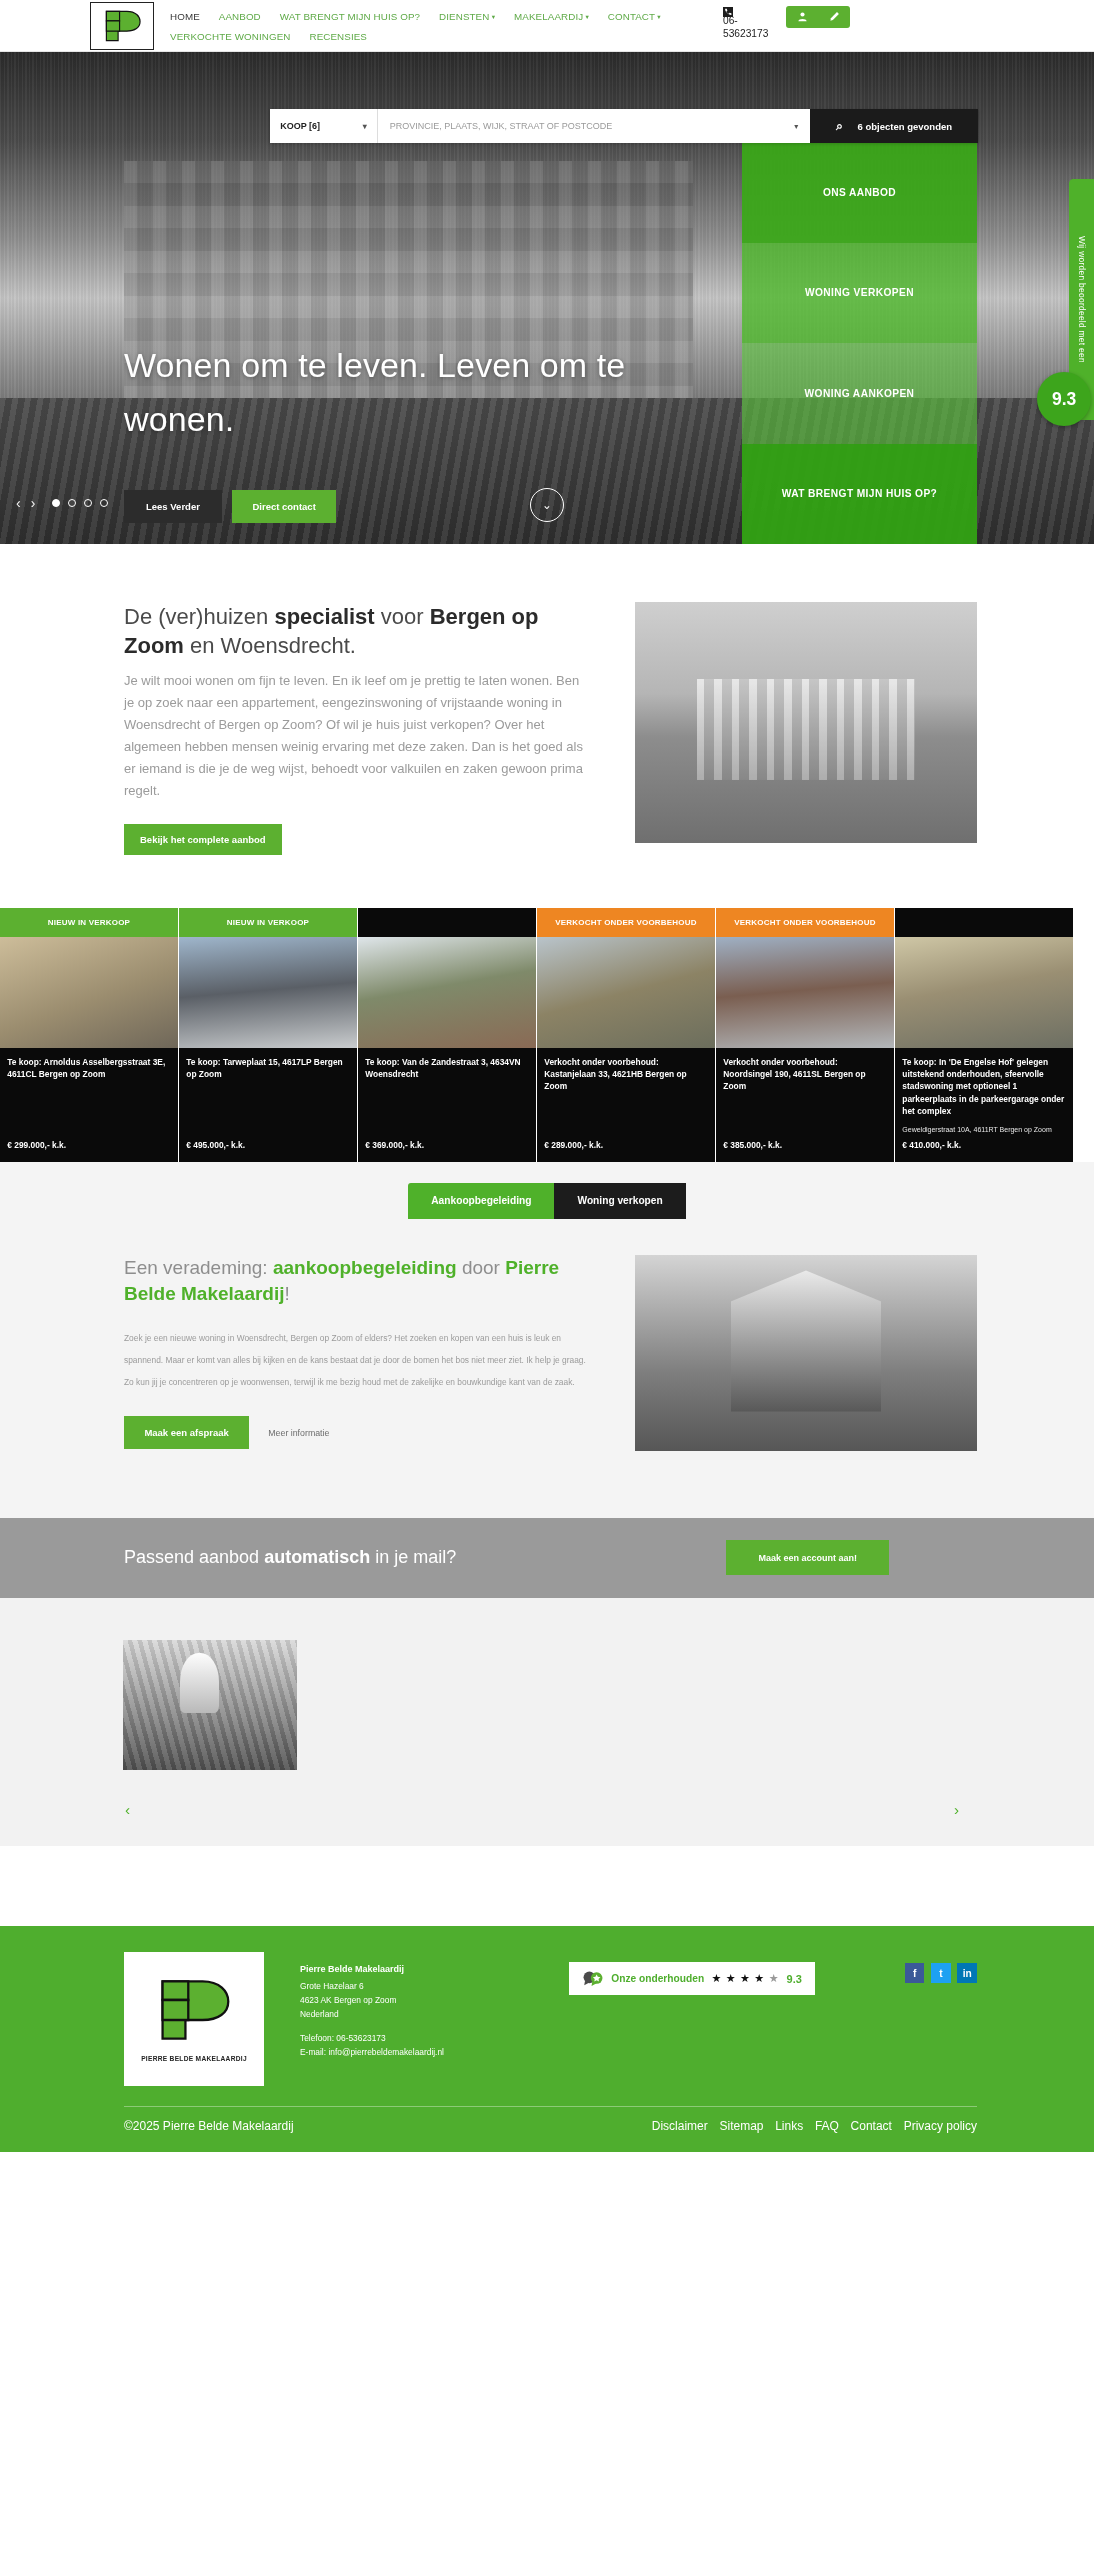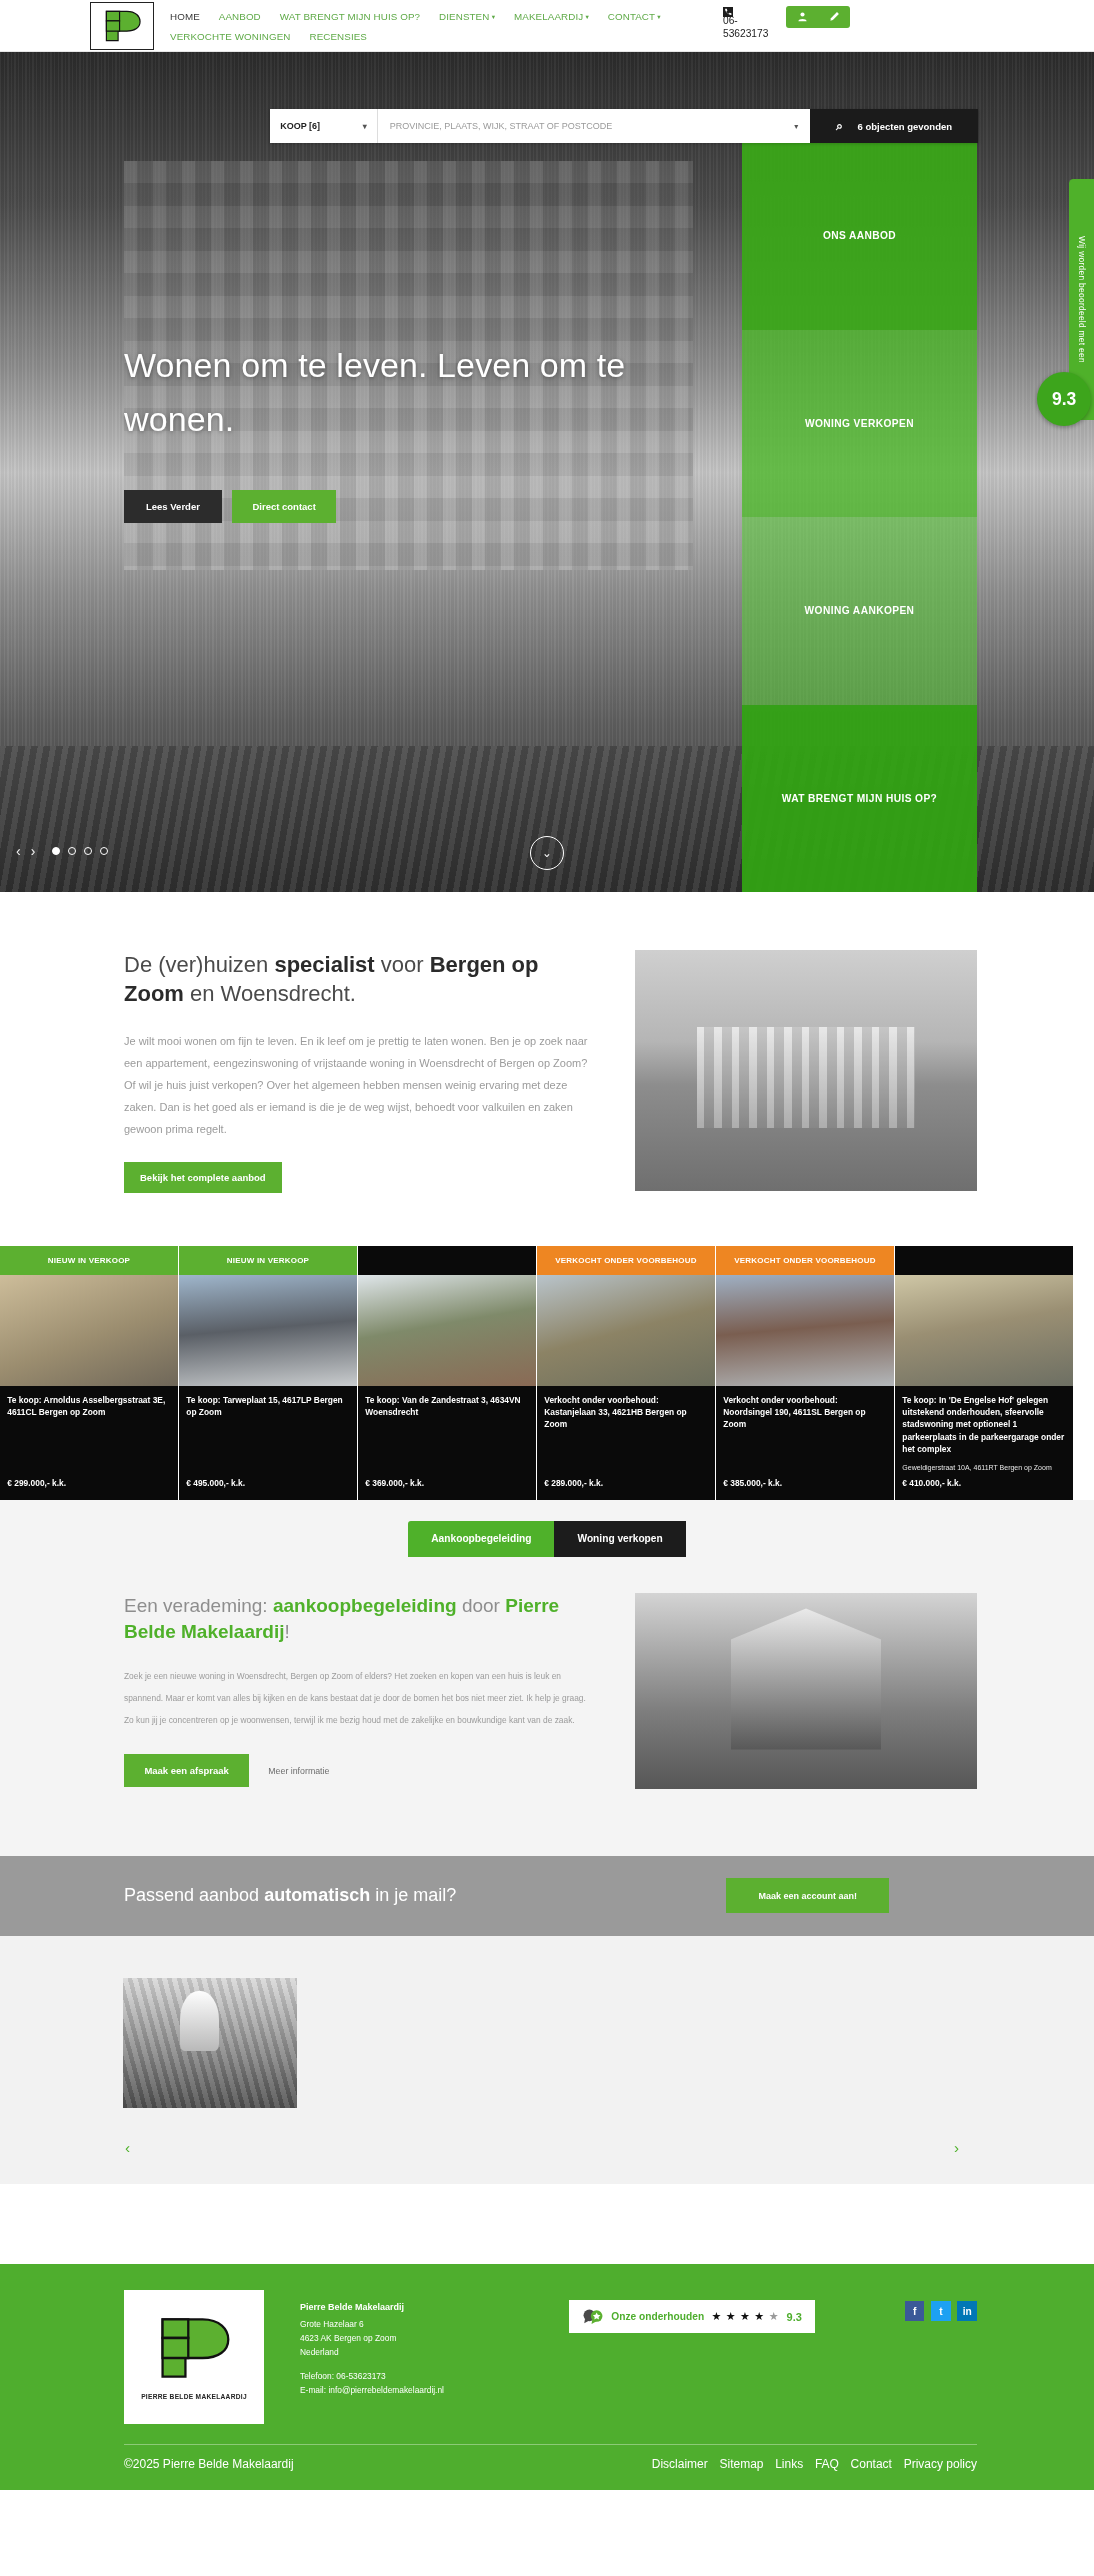--- a/index.html
+++ b/index.html
@@ -77,21 +77,21 @@
   .hbtn {
     width: 32px; height: 22px;
     display: flex; align-items: center; justify-content: center;
     cursor: pointer;
   }
   .hbtn svg { fill: #fff; }
 
   
   .hero {
     position: relative;
-    height: 840px;
+    height: 492px;
     background: linear-gradient(to bottom, #3a3a3a 0%, #5a5a5a 28%, #9a9a9a 55%, #6e6e6e 78%, #4a4a4a 100%);
     overflow: hidden;
   }
   .hero-img {
     position: absolute; inset: 0;
     background:
       repeating-linear-gradient(90deg, rgba(255,255,255,.045) 0 1.5px, rgba(0,0,0,.035) 1.5px 3.6px),
       linear-gradient(to bottom, #2b2b2b 0%, #4a4a4a 18%, #8e8e8e 38%, #c3c3c3 50%, #8f8f8f 64%, #5d5d5d 80%, #3a3a3a 100%);
     filter: grayscale(1);
   }
@@ -214,22 +214,22 @@
   
   .intro {
     display:flex; padding: 58px 117px 53px 124px; gap: 44px; background:#fff;
   }
   .intro-left { width: 467px; }
   .intro h2 {
     font-size: 22px; font-weight: 400; color:#4a4a4a; line-height: 29px;
   }
   .intro h2 b { font-weight: 700; color:#2b2b2b; }
   .intro p {
-    margin-top: 22px;
-    font-size: 11px; line-height: 22px; color:#9b9b9b;
+    margin-top: 10px;
+    font-size: 13px; line-height: 22px; color:#9b9b9b;
   }
   .intro .btn-green { display:inline-block; margin-top: 22px; padding: 10.2px 16px; }
   .intro-right { flex:1; }
   .photo {
     width: 100%; height: 241px;
     background:
       linear-gradient(to bottom, #cfcfcf 0%, #b5b5b5 38%, #8d8d8d 56%, #6f6f6f 100%);
     position: relative; overflow:hidden;
   }
   .photo::after {

